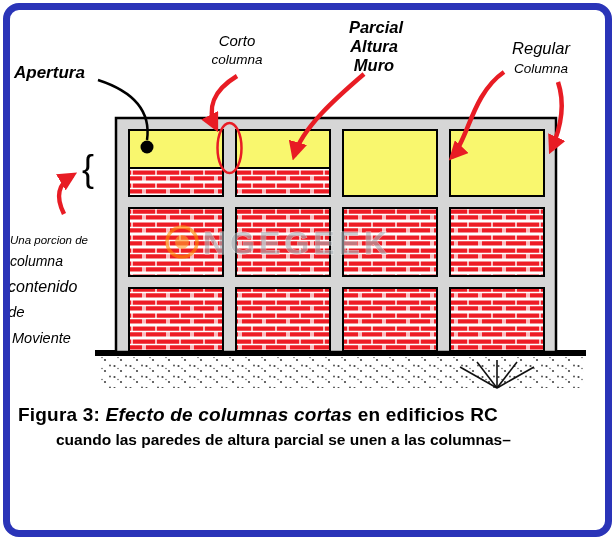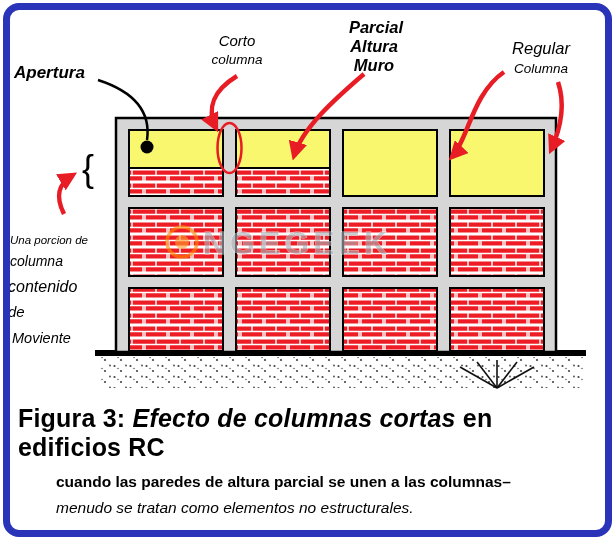--- a/index.html
+++ b/index.html
@@ -4,23 +4,23 @@
 <style>
   * { margin:0; padding:0; box-sizing:border-box; }
   html,body { width:615px; height:540px; background:#ffffff; overflow:hidden;
               font-family:"Liberation Sans", sans-serif; color:#000; }
   .page { position:relative; width:615px; height:540px; background:#fff; }
   .frame { position:absolute; left:3px; top:3px; width:609px; height:534px;
            border:7px solid #2a34b8; border-radius:16px; pointer-events:none; }
   .diagram { position:absolute; left:0; top:0; width:615px; height:400px; }
   svg text { font-family:"Liberation Sans", sans-serif; }
   .caption { position:absolute; left:18px; top:404px; width:580px; }
-  .cap-line1 { font-size:25px; font-weight:bold; letter-spacing:.2px; }
+  .cap-line1 { font-size:19px; font-weight:bold; letter-spacing:.2px; }
   .cap-line1 .it { font-style:italic; }
-  .cap-rest { margin-left:38px; margin-top:7px; font-size:15.5px; line-height:26px; }
+  .cap-rest { margin-left:38px; margin-top:1px; font-size:15.5px; line-height:26px; }
   .cap-bold { font-weight:bold; }
   .cap-italic { font-style:italic; }
 </style>
 </head>
 <body>
 
 <div class="page">
 
   <svg class="diagram" viewBox="0 0 615 400" xmlns="http://www.w3.org/2000/svg">
     <defs>
@@ -108,18 +108,17 @@
   </svg>
 
   <div class="caption">
     <div class="cap-line1">
       <span>Figura 3:</span>
       <span class="it">Efecto de columnas cortas</span>
       <span>en edificios RC</span>
     </div>
     <div class="cap-rest">
       <div class="cap-bold">cuando las paredes de altura parcial se unen a las columnas–</div>
-      <div class="cap-italic">menudo se tratan como elementos no estructurales.</div>
     </div>
   </div>
 
   <div class="frame"></div>
 </div>
 
 </body></html>

